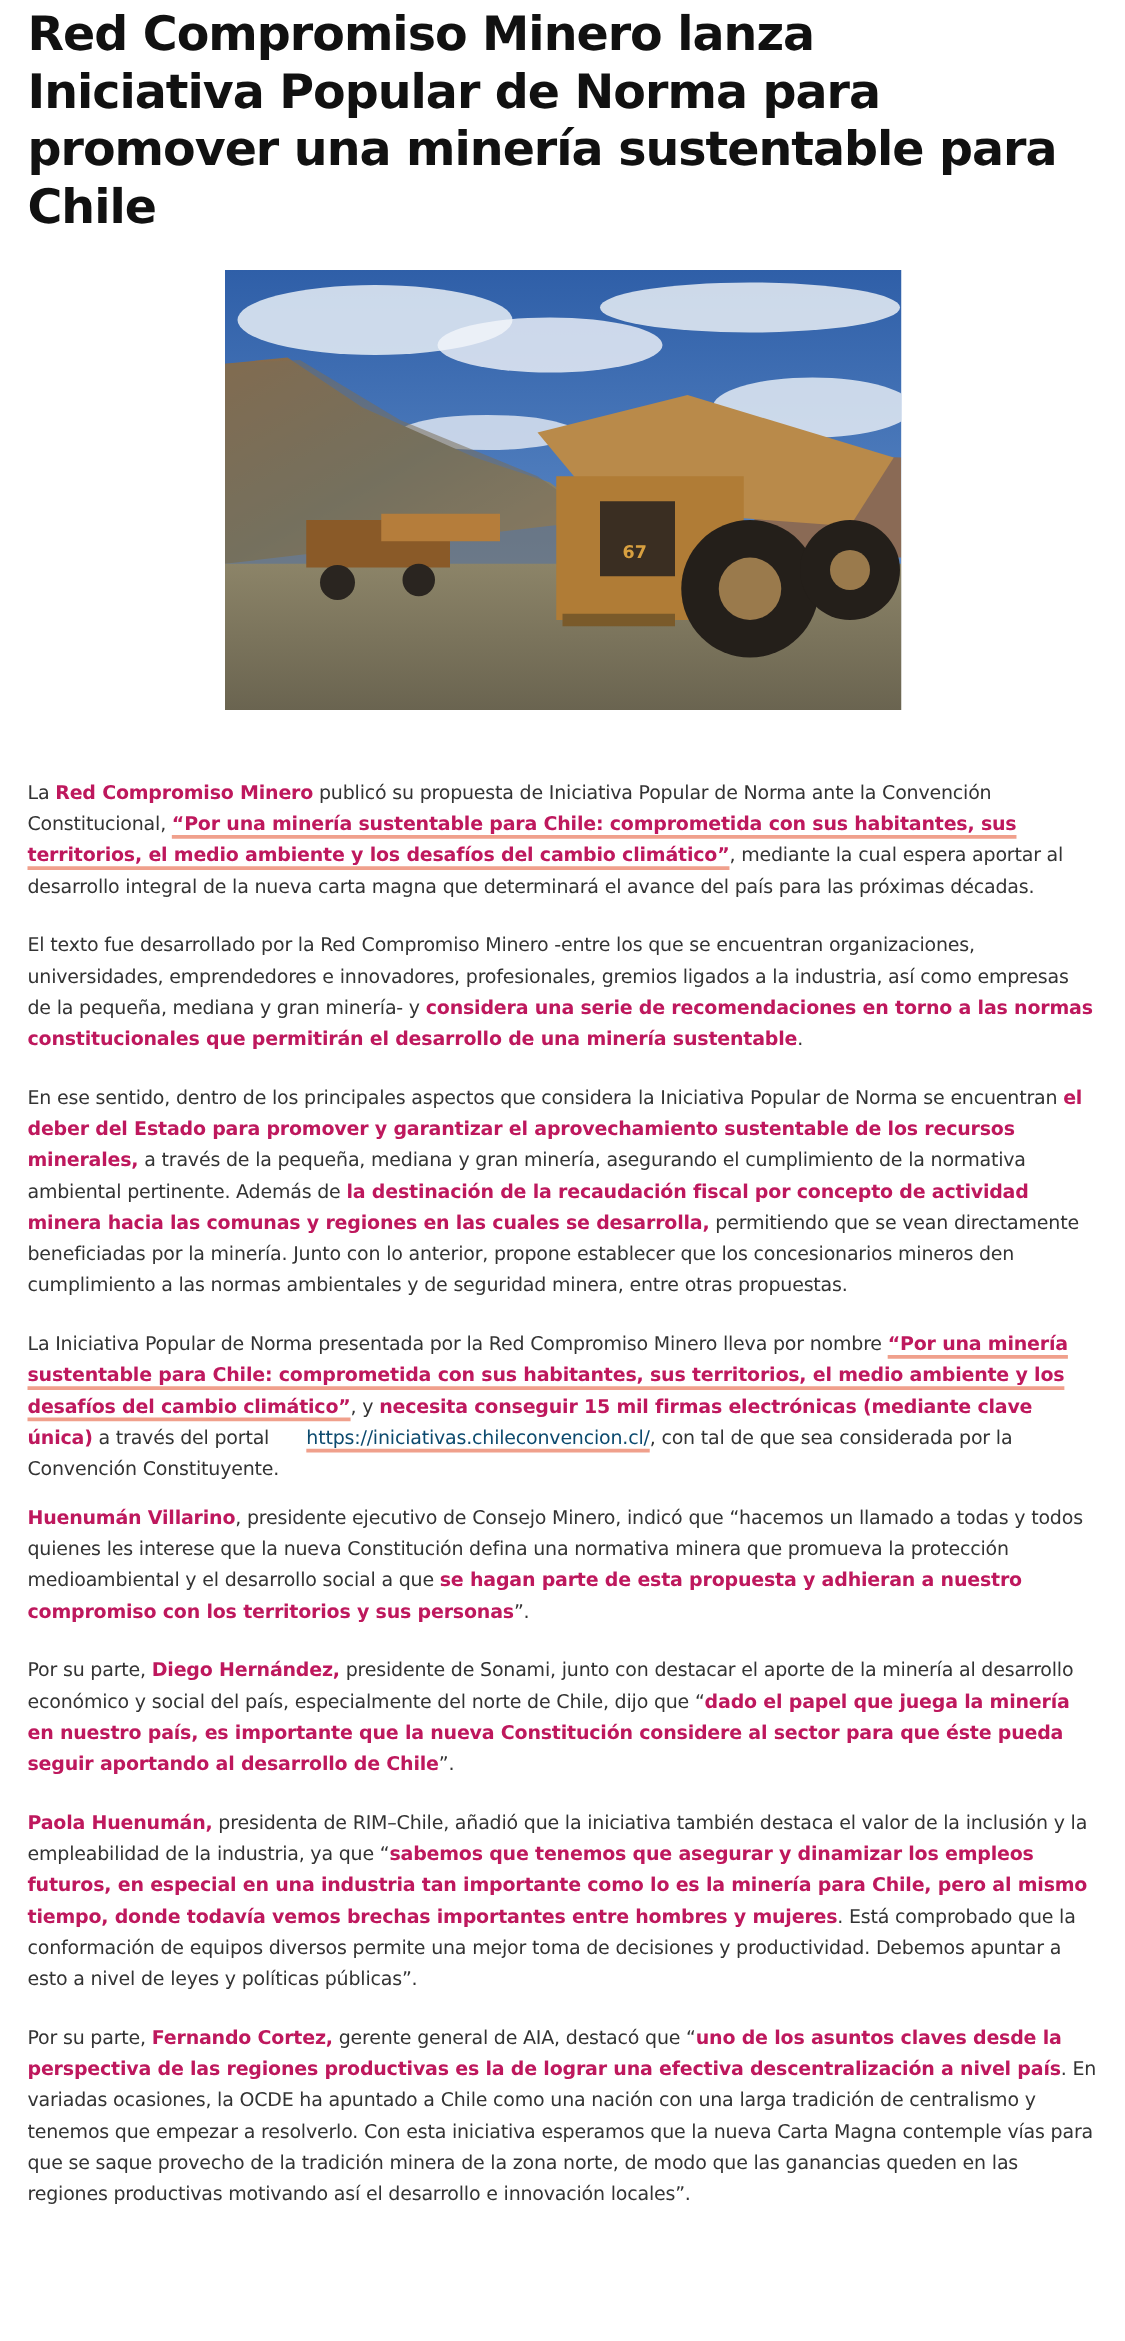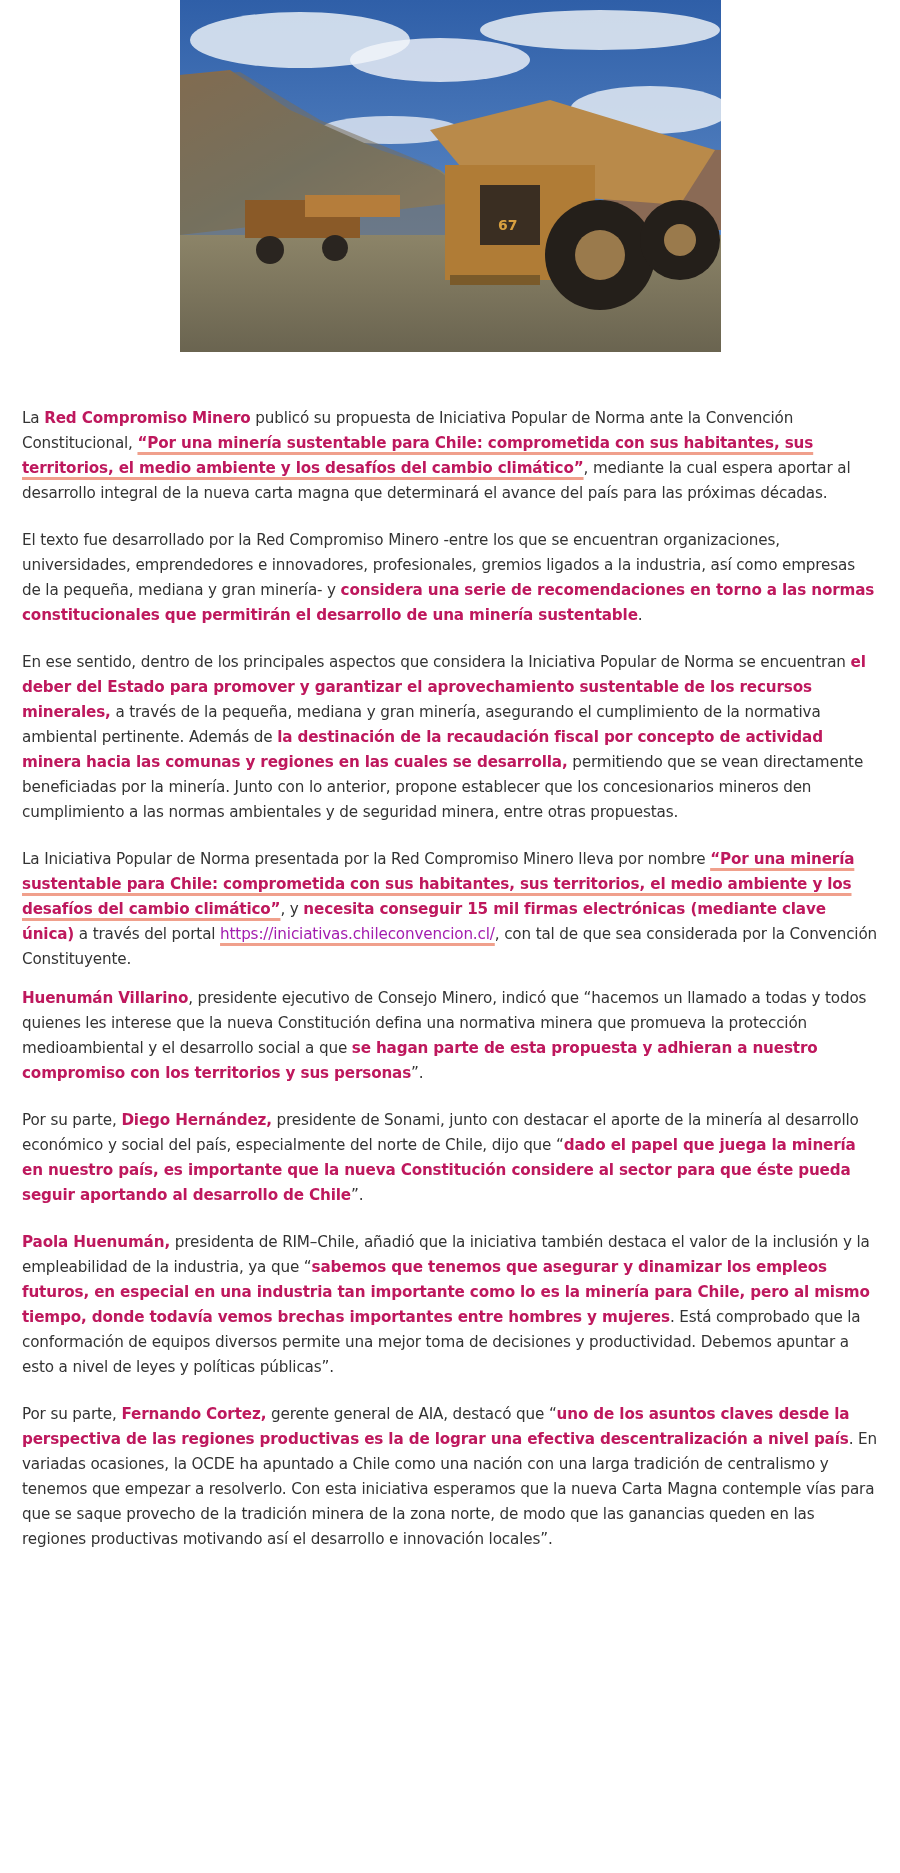--- a/index.html
+++ b/index.html
@@ -12,21 +12,21 @@
   h1.title {
     font-family: "DejaVu Sans", sans-serif;
     font-weight: bold;
     font-size: 38px;
     line-height: 46px;
     letter-spacing: -0.8px;
     color: #111111;
     margin: 4px 0 0 0;
     padding-right: 30px;
   }
-  .hero-wrap { text-align: center; margin-bottom: 50px; }
+  .hero-wrap { text-align: center; margin-top: 28px; margin-bottom: 50px; }
   .hero {
     display: inline-block;
     position: relative;
     width: 541px;
     height: 352px;
     overflow: hidden;
     background: linear-gradient(180deg, #3d6fb0 0%, #5e8fcc 30%, #9fb4c8 48%, #8a7d62 62%, #6e6a55 78%, #7c7358 100%);
   }
   .hero svg { display:block; }
   p.body {
@@ -36,36 +36,37 @@
     color: #333333;
     letter-spacing: -0.15px;
   }
   p.body b { color: #be185d; }
   .ul {
     text-decoration: underline;
     text-decoration-color: #f0a08c;
     text-decoration-thickness: 3px;
     text-underline-offset: 4px;
   }
-  a.link { color: #a21caf; }
+  a.link { color: #0c4a6e; margin-left: 25px; }
   h2.subtitle {
     font-weight: normal;
     font-size: 25px;
     line-height: 32px;
     color: #222222;
     margin: 44px 0 22px 0;
     letter-spacing: -0.3px;
   }
   .gap-lg { margin-bottom: 22px !important; }
 </style>
 </head>
 <body>
 
 <div class="article">
 
+  <h1 class="title">Red Compromiso Minero lanza Iniciativa Popular de Norma para promover una minería sustentable para Chile</h1>
 
   <div class="hero-wrap">
     <div class="hero" title="Camiones mineros de gran tonelaje en una mina a rajo abierto bajo cielo azul con nubes">
       <svg width="541" height="352" viewBox="0 0 541 352" xmlns="http://www.w3.org/2000/svg">
         <defs>
           <linearGradient id="sky" x1="0" y1="0" x2="0" y2="1">
             <stop offset="0" stop-color="#2f5fa8"></stop>
             <stop offset="1" stop-color="#6f9bd2"></stop>
           </linearGradient>
           <linearGradient id="ground" x1="0" y1="0" x2="0" y2="1">

